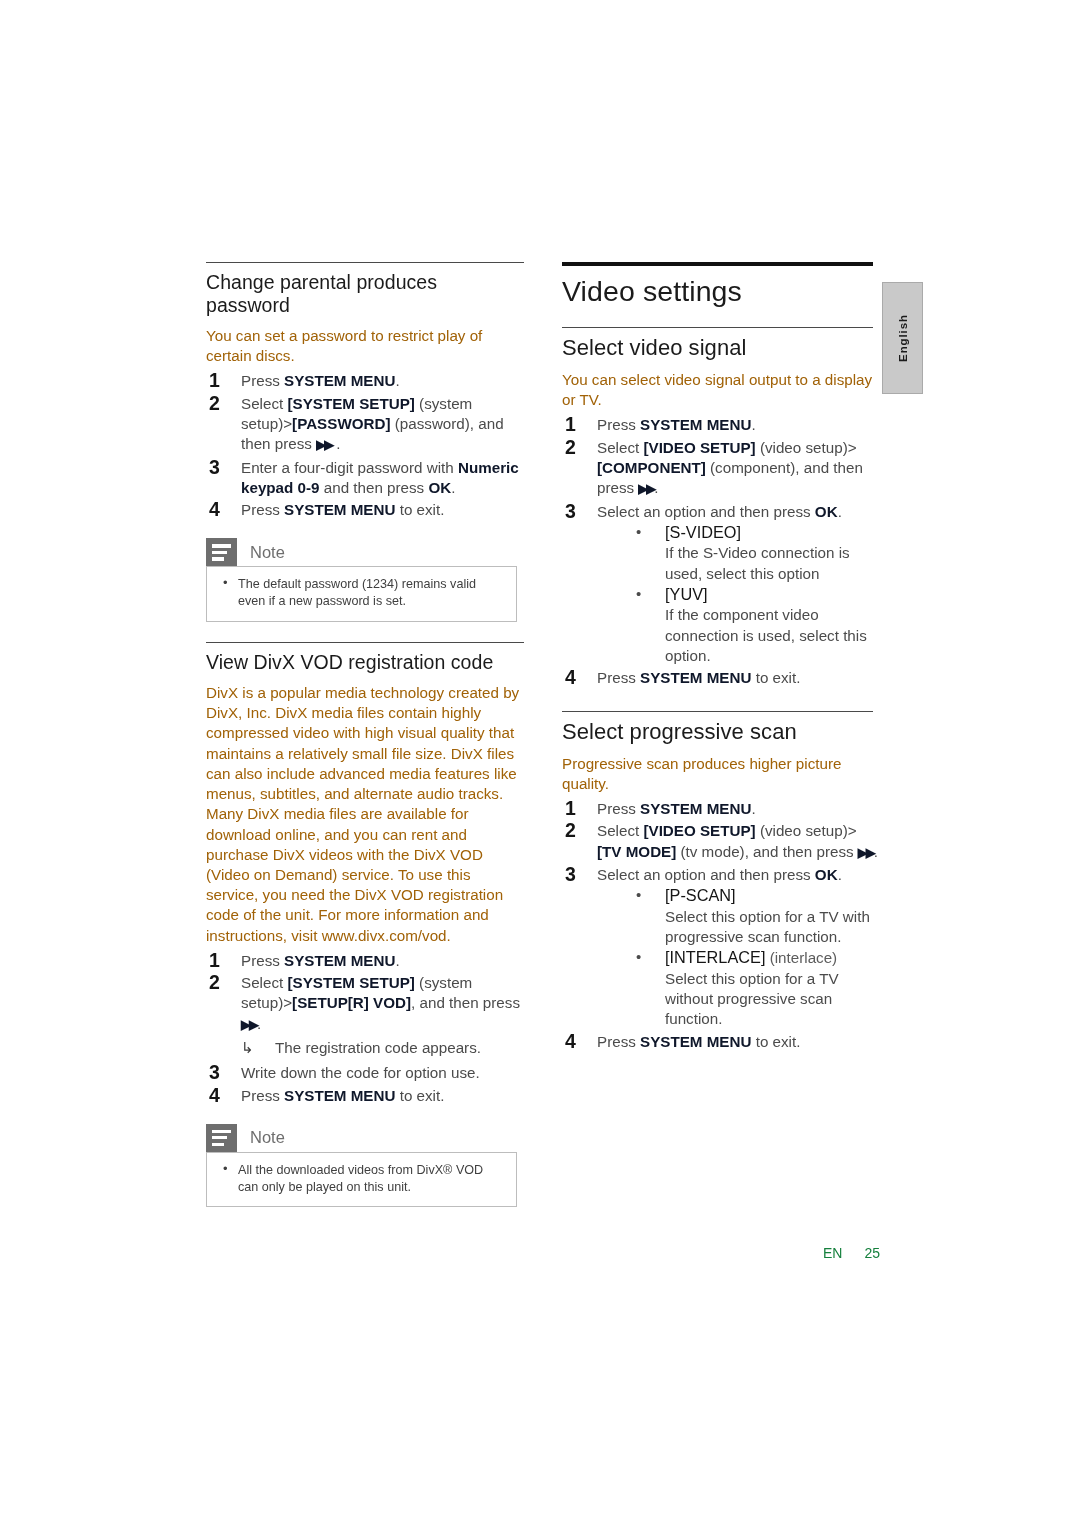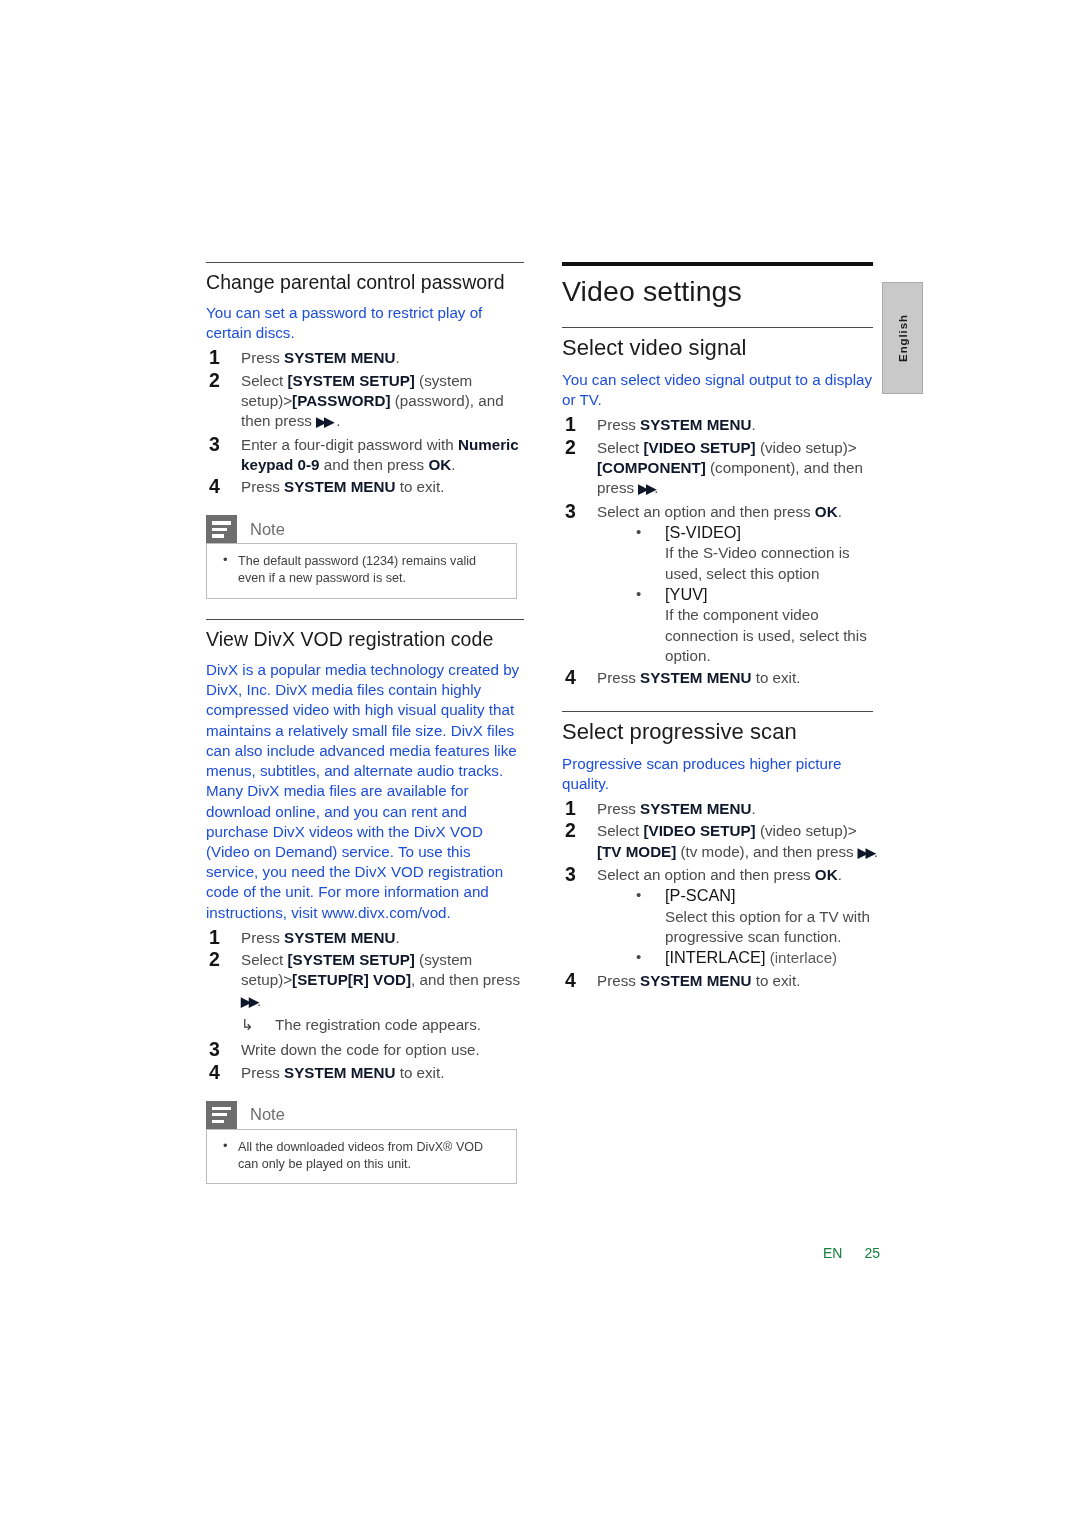--- a/index.html
+++ b/index.html
@@ -67,21 +67,21 @@
     font-size: 22px;
     font-weight: normal;
     color: #1b1b1b;
     margin: 7px 0 0 0;
     letter-spacing: 0.05px;
   }
 
   p.body {
     font-size: 15.2px;
     line-height: 20.2px;
-    color: #1d4ed8;
+    color: #a16207;
     margin: 9px 0 0 0;
   }
 
   
   ol.steps {
     list-style: none;
     margin: 5px 0 0 0;
     padding: 0;
     counter-reset: stepnum;
   }
@@ -262,21 +262,21 @@
 </style>
 </head>
 <body>
 
 <div class="page">
 
   <div class="col col-left">
 
     <div>
       <div class="rule-thin"></div>
-      <h2 class="section">Change parental control password</h2>
+      <h2 class="section">Change parental produces password</h2>
       <p class="body">You can set a password to restrict play of certain discs.</p>
 
       <ol class="steps">
         <li>
           <span>Press </span><b>SYSTEM MENU</b><span>.</span>
         </li>
         <li>
           <span>Select </span><b>[SYSTEM SETUP]</b><span> (system setup)&gt;</span><b>[PASSWORD]</b><span> (password), and then press </span><b class="ff">▶▶</b><span> .</span>
         </li>
         <li>
@@ -404,20 +404,21 @@
           <span>Select an option and then press </span><b>OK</b><span>.</span>
           <ul class="options">
             <li>
               <span class="dot">•</span>
               <span class="opt-name"><span>[P-SCAN]</span><span class="paren"></span></span>
               <span class="opt-desc">Select this option for a TV with progressive scan function.</span>
             </li>
             <li>
               <span class="dot">•</span>
               <span class="opt-name"><span>[INTERLACE]</span><span class="paren"> (interlace)</span></span>
+              <span class="opt-desc">Select this option for a TV without progressive scan function.</span>
             </li>
           </ul>
         </li>
         <li>
           <span>Press </span><b>SYSTEM MENU</b><span> to exit.</span>
         </li>
       </ol>
     </div>
 
   </div>

